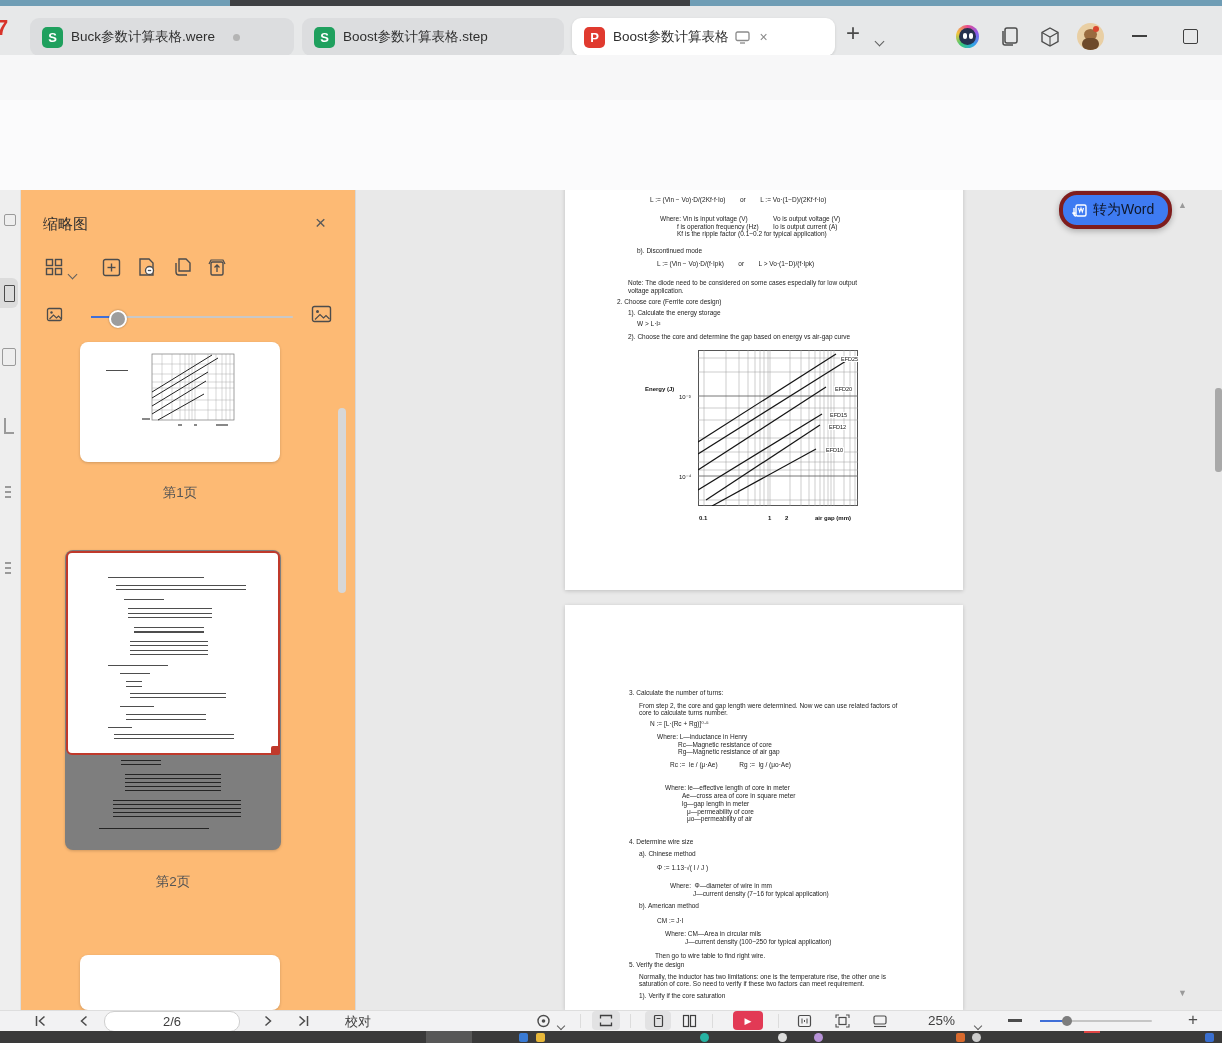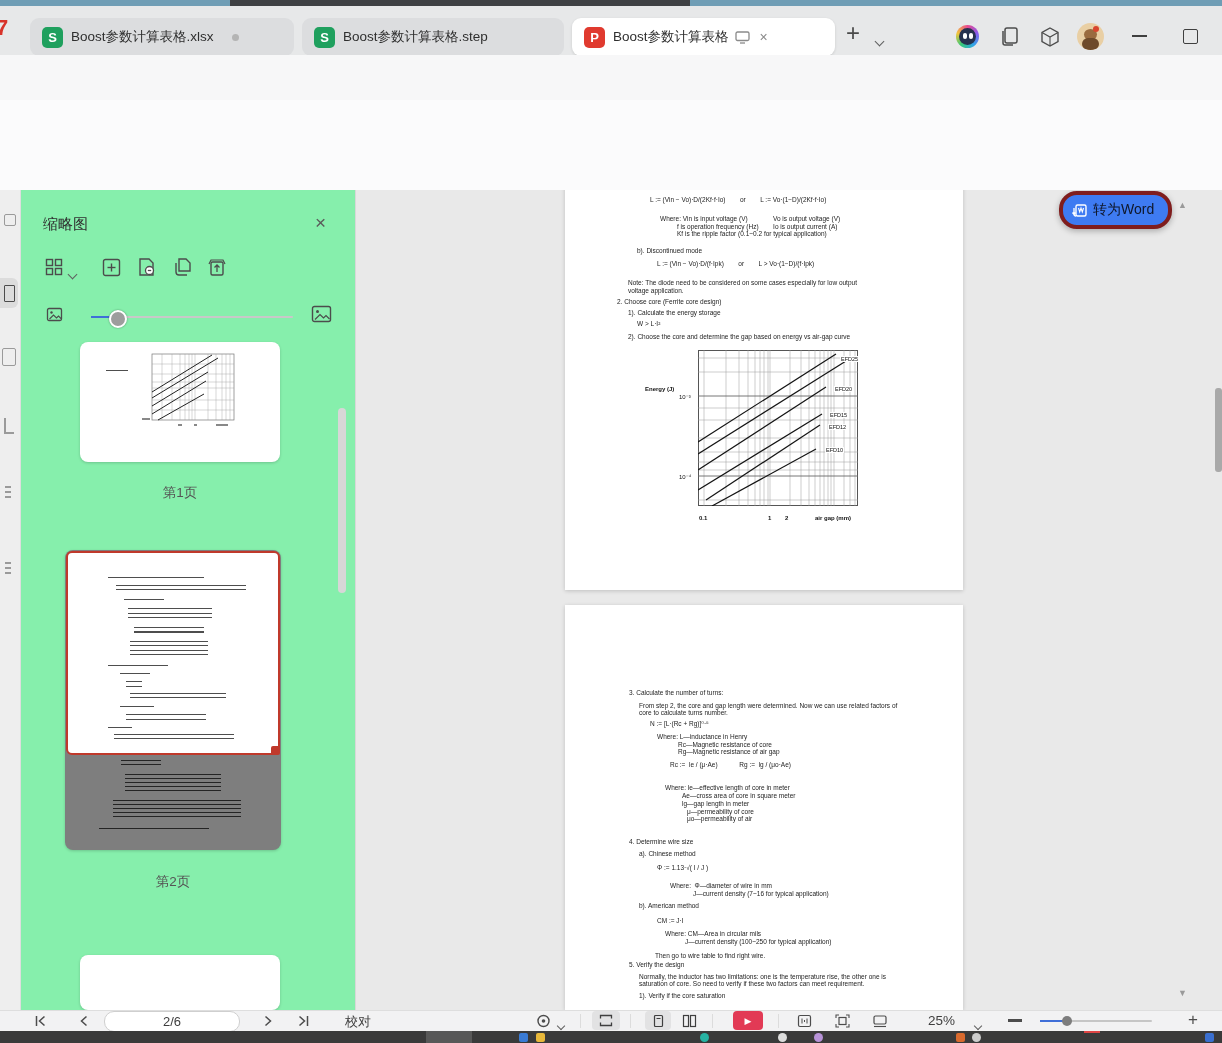--- a/index.html
+++ b/index.html
@@ -21,21 +21,21 @@
   .menu-underline{position:absolute;top:92px;height:3px;background:#c5322a;border-radius:2px}
   
   #toolbar{position:absolute;left:0;top:100px;width:1222px;height:90px;background:#fbfbfc;border-bottom:1px solid #e3e3e3}
   .tlabel{position:absolute;font-size:13px;color:#3d3d3d;white-space:nowrap}
   .pill{position:absolute;background:#e6e6e7;border-radius:5px}
   .combo{position:absolute;background:#fff;border:1px solid #c9c9c9;border-radius:4px;font-size:13.5px;color:#333;display:flex;align-items:center}
   .navbox{position:absolute;background:#fff;border:1px solid #c9c9c9;border-radius:6px;font-size:13.5px;color:#333;display:flex;align-items:center;justify-content:center}
   .gl{color:#4d4d4d}
   
   #leftrail{position:absolute;left:0;top:190px;width:20px;height:820px;background:#eeeeee;border-right:1px solid #dedede}
-  #sidebar{position:absolute;left:21px;top:190px;width:334px;height:820px;background:#86efac;border-right:1px solid #d8d8d8}
+  #sidebar{position:absolute;left:21px;top:190px;width:334px;height:820px;background:#fdba74;border-right:1px solid #d8d8d8}
   .thumbcard{position:absolute;background:#fff;border-radius:8px;box-shadow:0 1px 3px rgba(0,0,0,.18)}
   .thumblabel{position:absolute;font-size:13.5px;color:#555;width:200px;text-align:center}
   .smudge{position:absolute;background:repeating-linear-gradient(#4e4e4e 0 1px,transparent 1px 4.5px)}
   .smudge.dark{background:repeating-linear-gradient(#242424 0 1px,transparent 1px 4px)}
   
   .page{position:absolute;left:565px;width:398px;background:#fff;box-shadow:0 1px 4px rgba(0,0,0,.18);overflow:hidden}
   .pl{position:absolute;font-size:6.5px;line-height:7.5px;color:#1c1c1c;white-space:pre;font-style:normal}
   .efd{position:absolute;font-size:5.5px;color:#111;background:#fff;padding:0 1px;line-height:6px}
   .ctick{position:absolute;font-size:6px;color:#111;white-space:nowrap}
   
@@ -52,21 +52,21 @@
 <div id="root">
 
   <div class="ab" style="left:0;top:0;width:1222px;height:6px;background:#6f9db5"></div>
   <div class="ab" style="left:230px;top:0;width:460px;height:6px;background:#3f4144"></div>
 
   <div id="tabbar">
     <div class="ab" style="left:-4px;top:9px;font-size:22px;font-weight:bold;color:#d8332a">7</div>
 
     <div class="tab" style="left:30px;width:264px">
       <span class="badge" style="background:#1fa05e">S</span>
-      <span>Boost参数计算表格.xlsx</span>
+      <span>Buck参数计算表格.were</span>
       <span style="width:7px;height:7px;border-radius:50%;background:#b4b4b4;margin-left:18px"></span>
     </div>
 
     <div class="tab" style="left:302px;width:262px">
       <span class="badge" style="background:#1fa05e">S</span>
       <span>Boost参数计算表格.step</span>
     </div>
 
     <div class="tab active" style="left:572px;width:263px">
       <span class="badge" style="background:#e03a2f">P</span>

